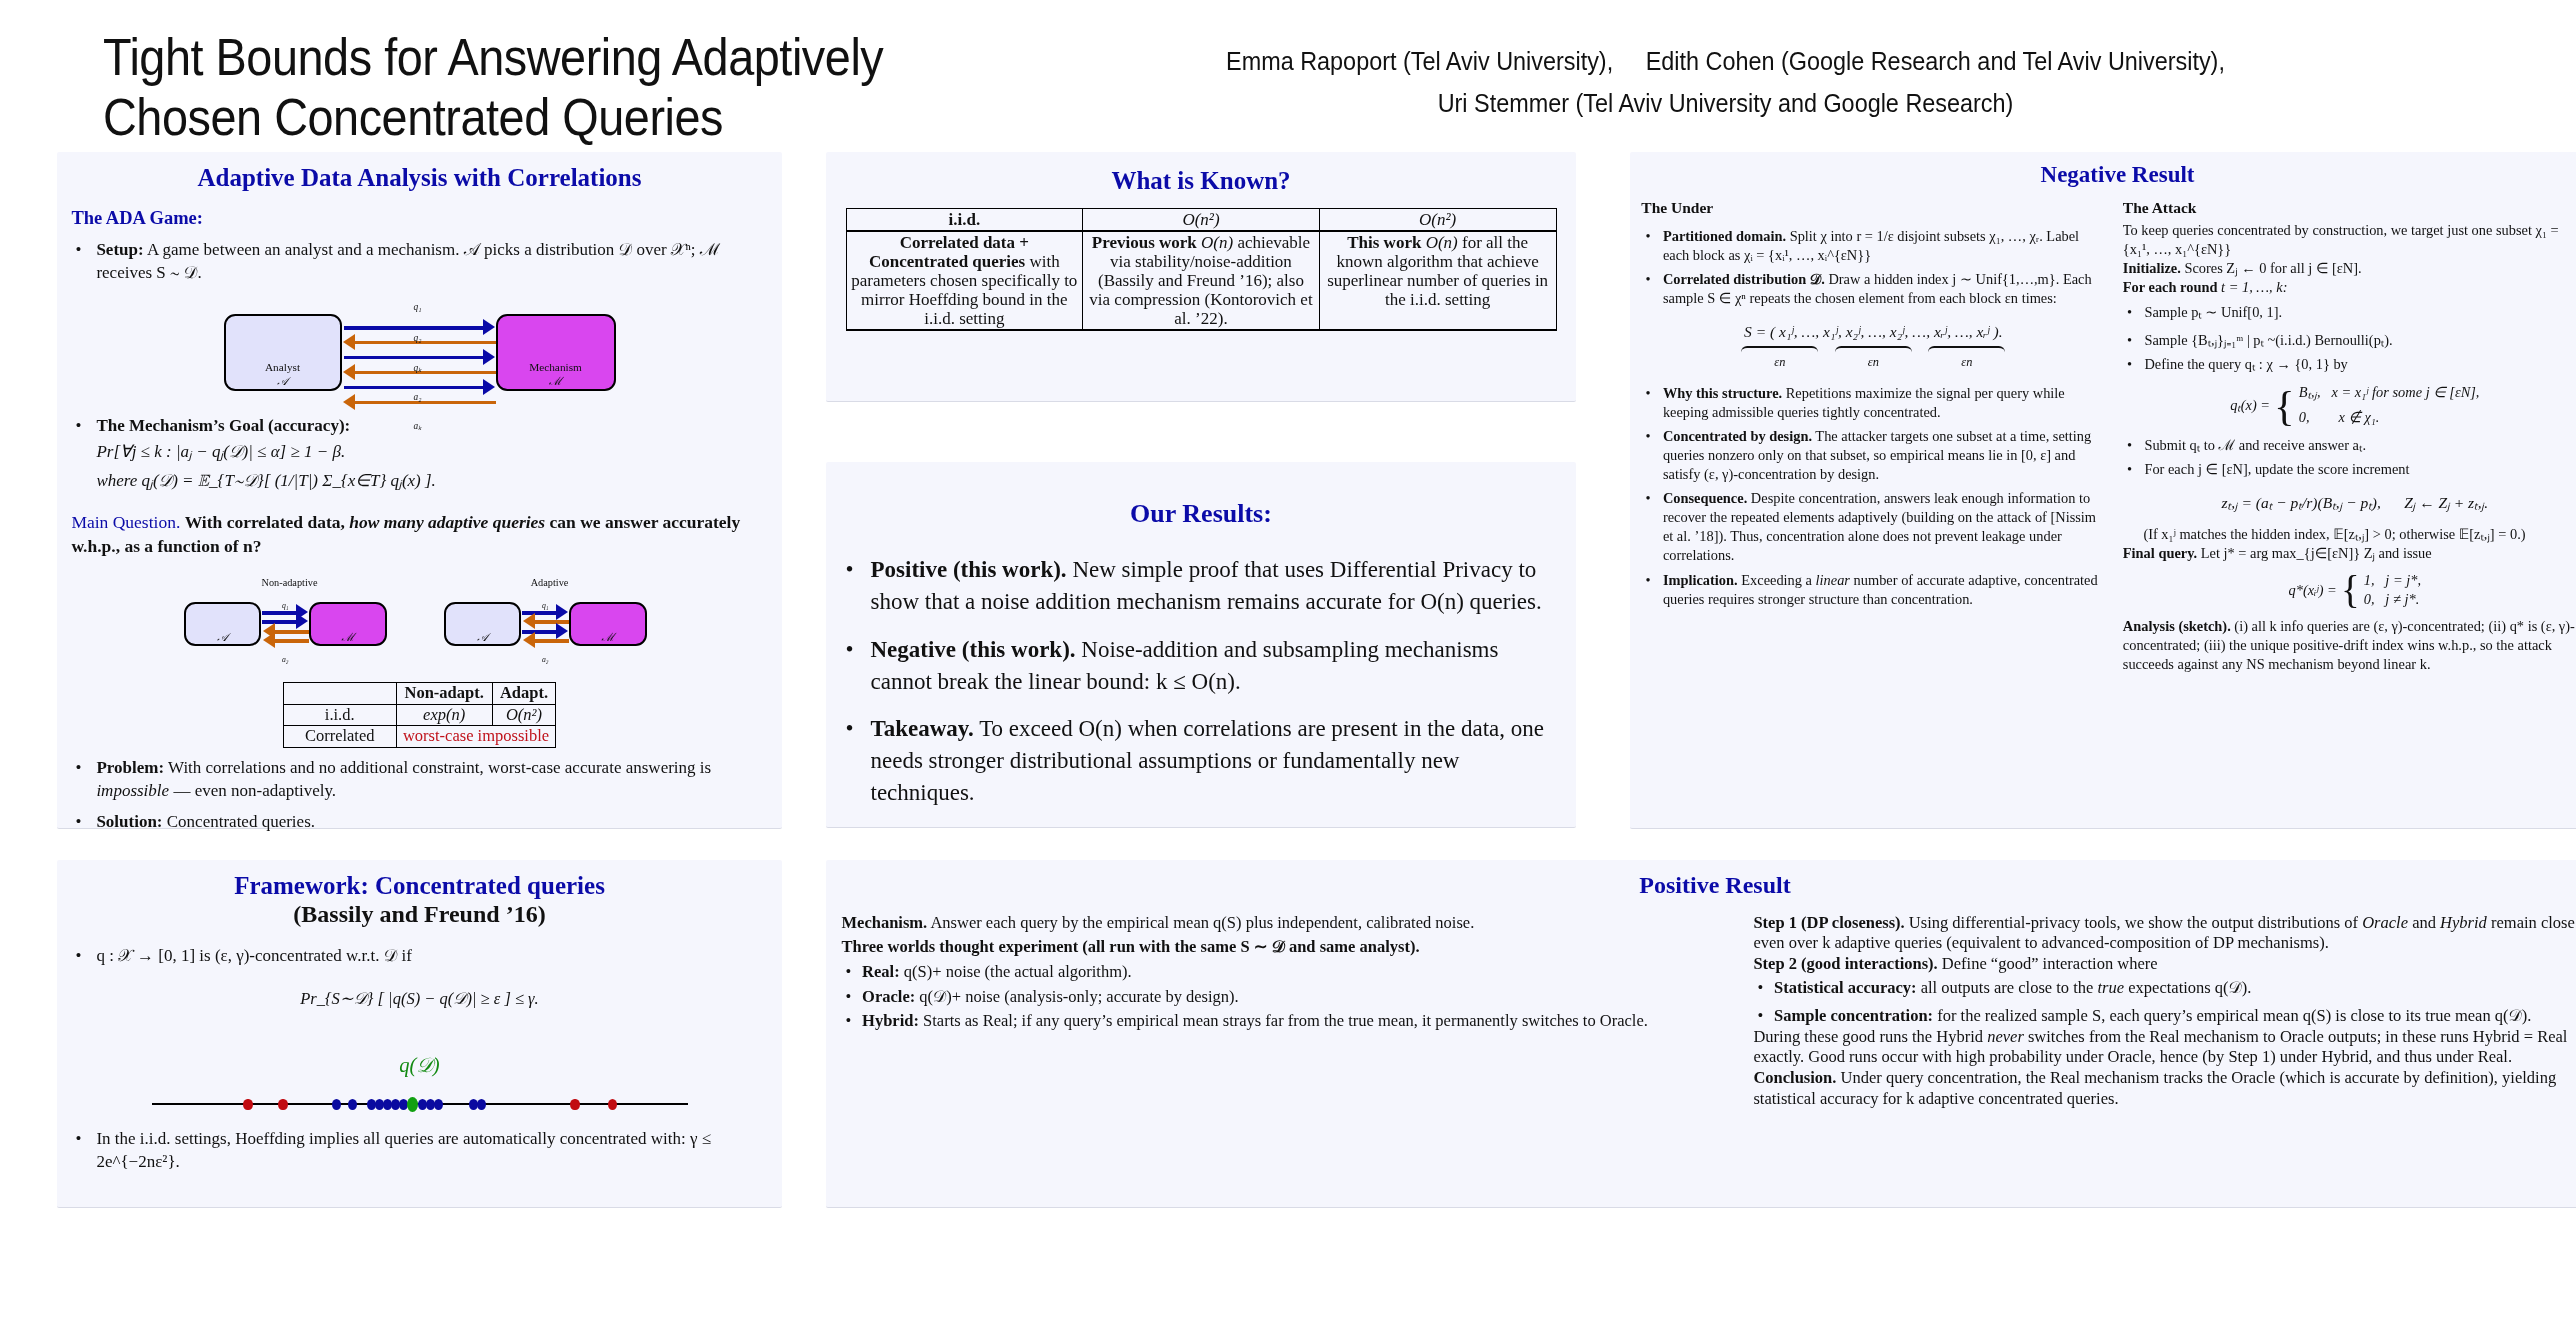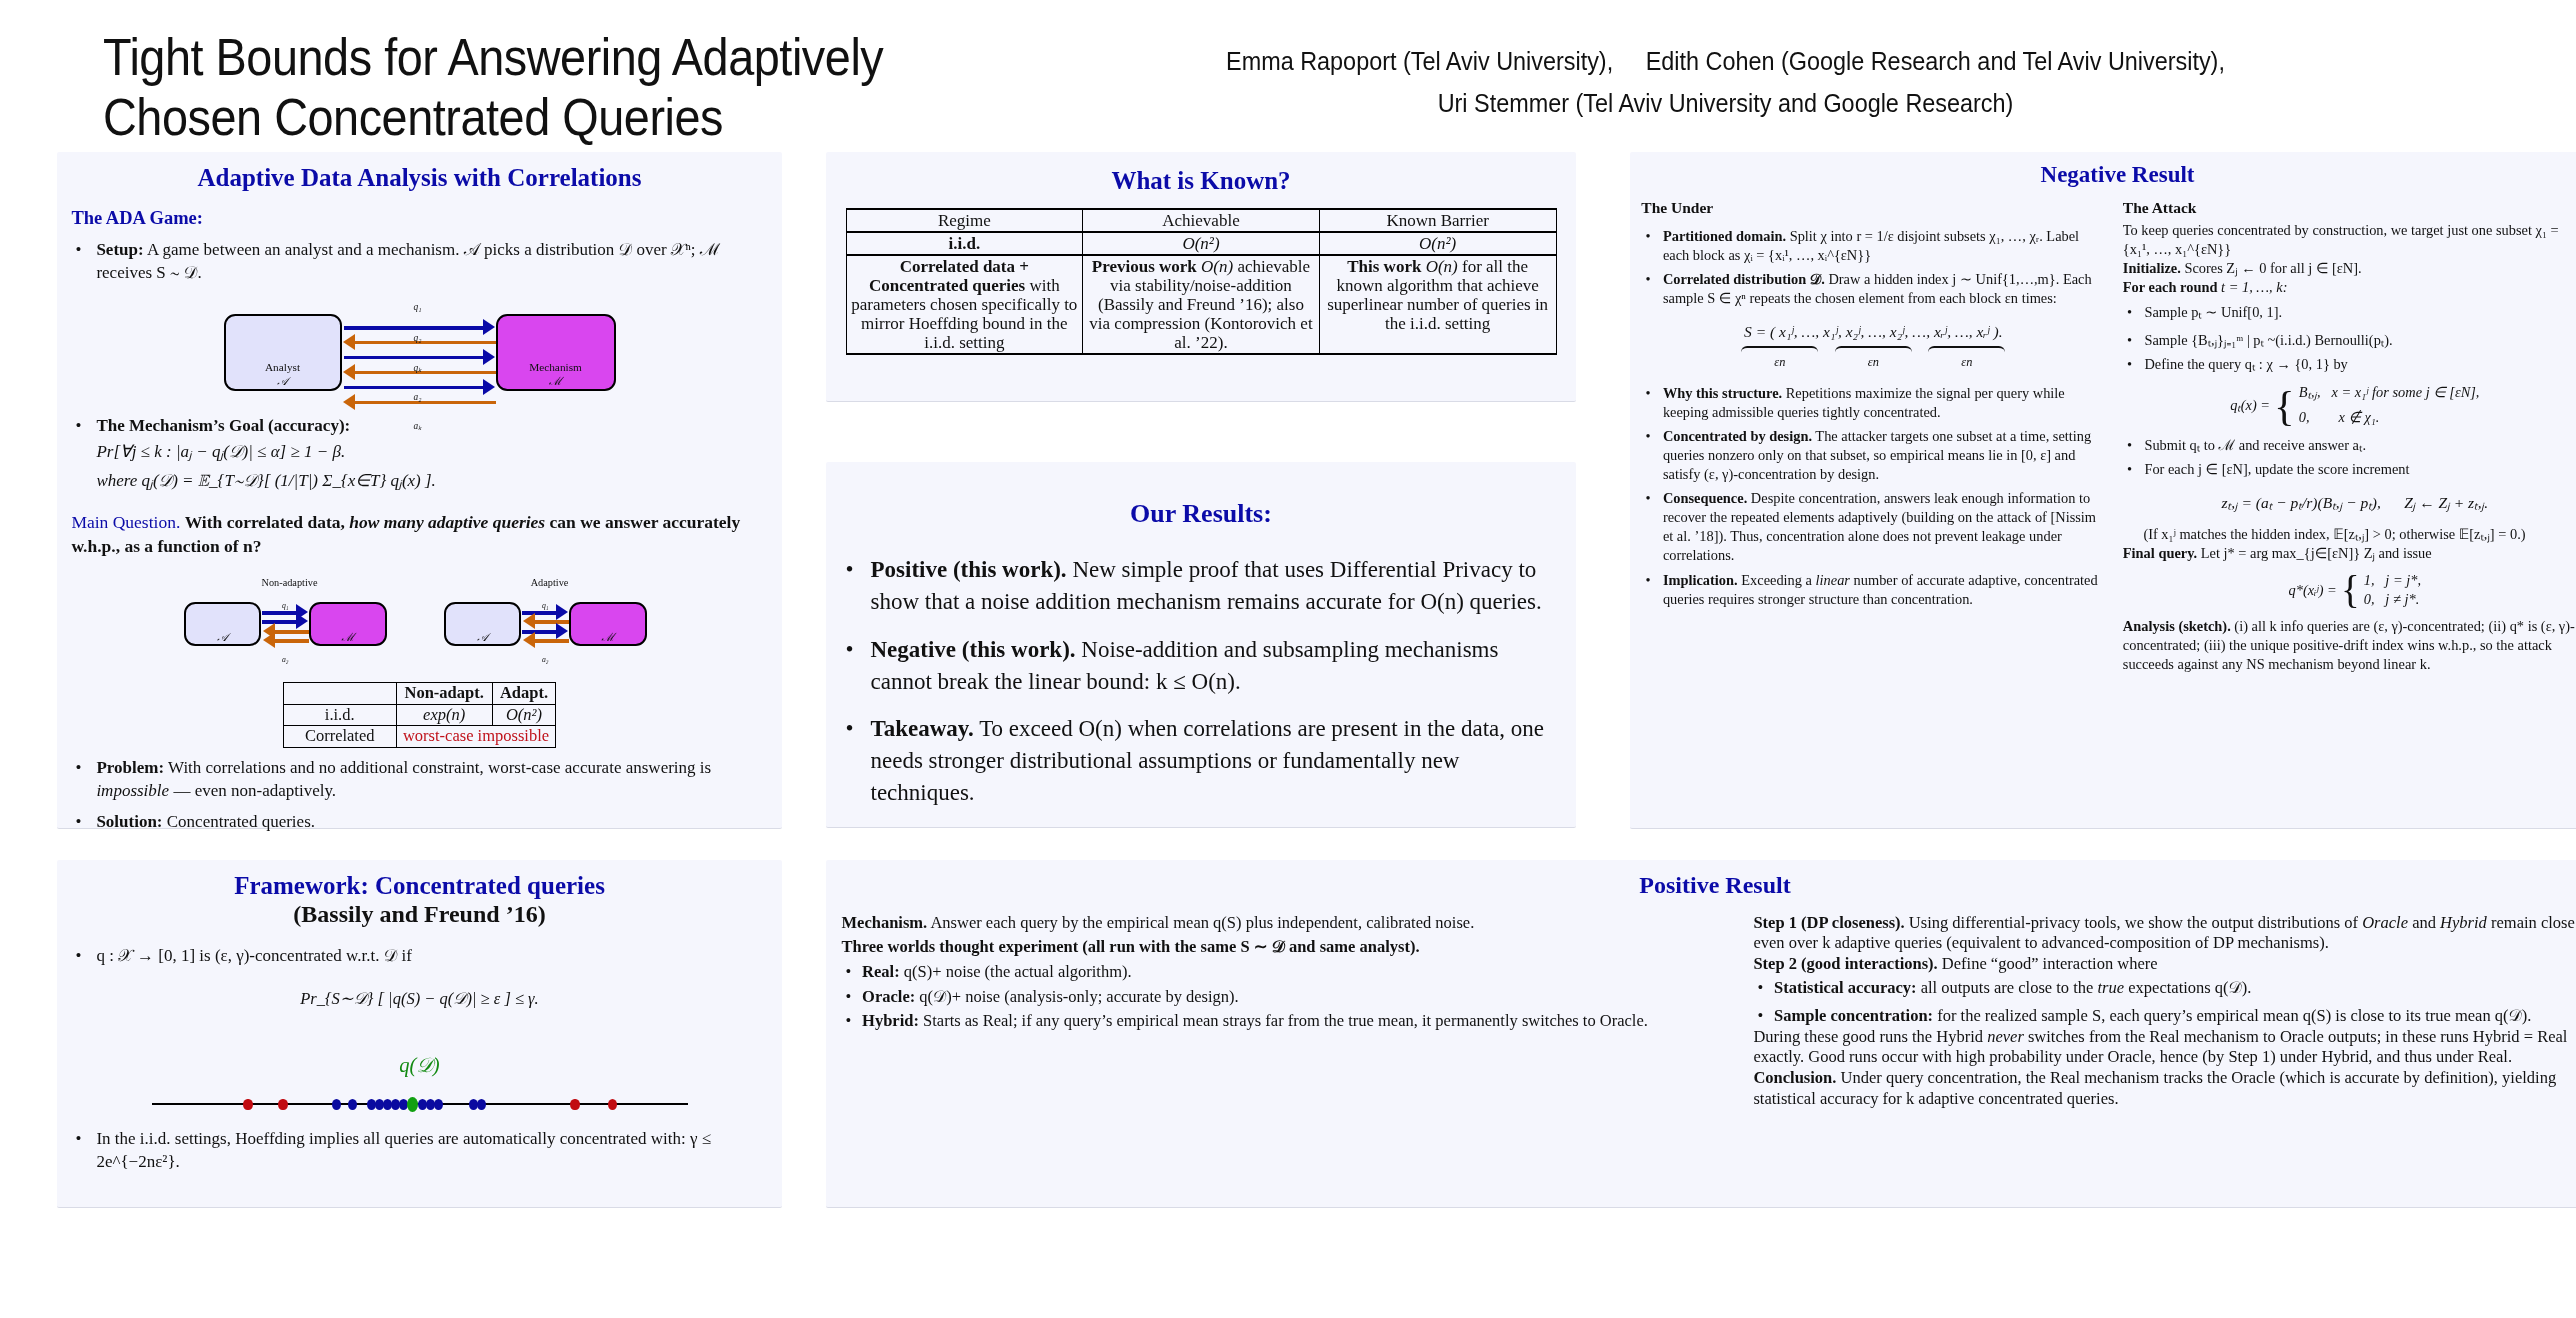--- a/index.html
+++ b/index.html
@@ -204,25 +204,20 @@
       <span class="b">Solution:</span>
       <span>Concentrated queries.</span>
     </li>
   </ul>
 </section>
 
 <section id="p-known" class="panel">
   <h2 class="ptitle b" style="margin-top:3.1px;">What is Known?</h2>
   <table class="known">
     <tbody>
-        <tr class="hdr">
-      <th>Regime</th>
-      <th>Achievable</th>
-      <th>Known Barrier</th>
-    </tr>
     <tr>
       <td class="b">i.i.d.</td>
       <td class="math">O(n²)</td>
       <td class="math">O(n²)</td>
     </tr>
     <tr class="last" style="border-top:2.1px solid #000;">
       <td><span class="b">Correlated data + Concentrated queries</span> <span>with parameters chosen specifically to mirror Hoeffding bound in the i.i.d.  setting</span></td>
       <td><span class="b">Previous work</span> <span class="math">O(n)</span> <span>achievable via stability/noise-addition (Bassily and Freund ’16); also via compression (Kontorovich et al.  ’22).</span></td>
       <td><span class="b">This work</span> <span class="math">O(n)</span> <span>for all the known algorithm that achieve superlinear number of queries in the i.i.d.  setting</span></td>
     </tr>

